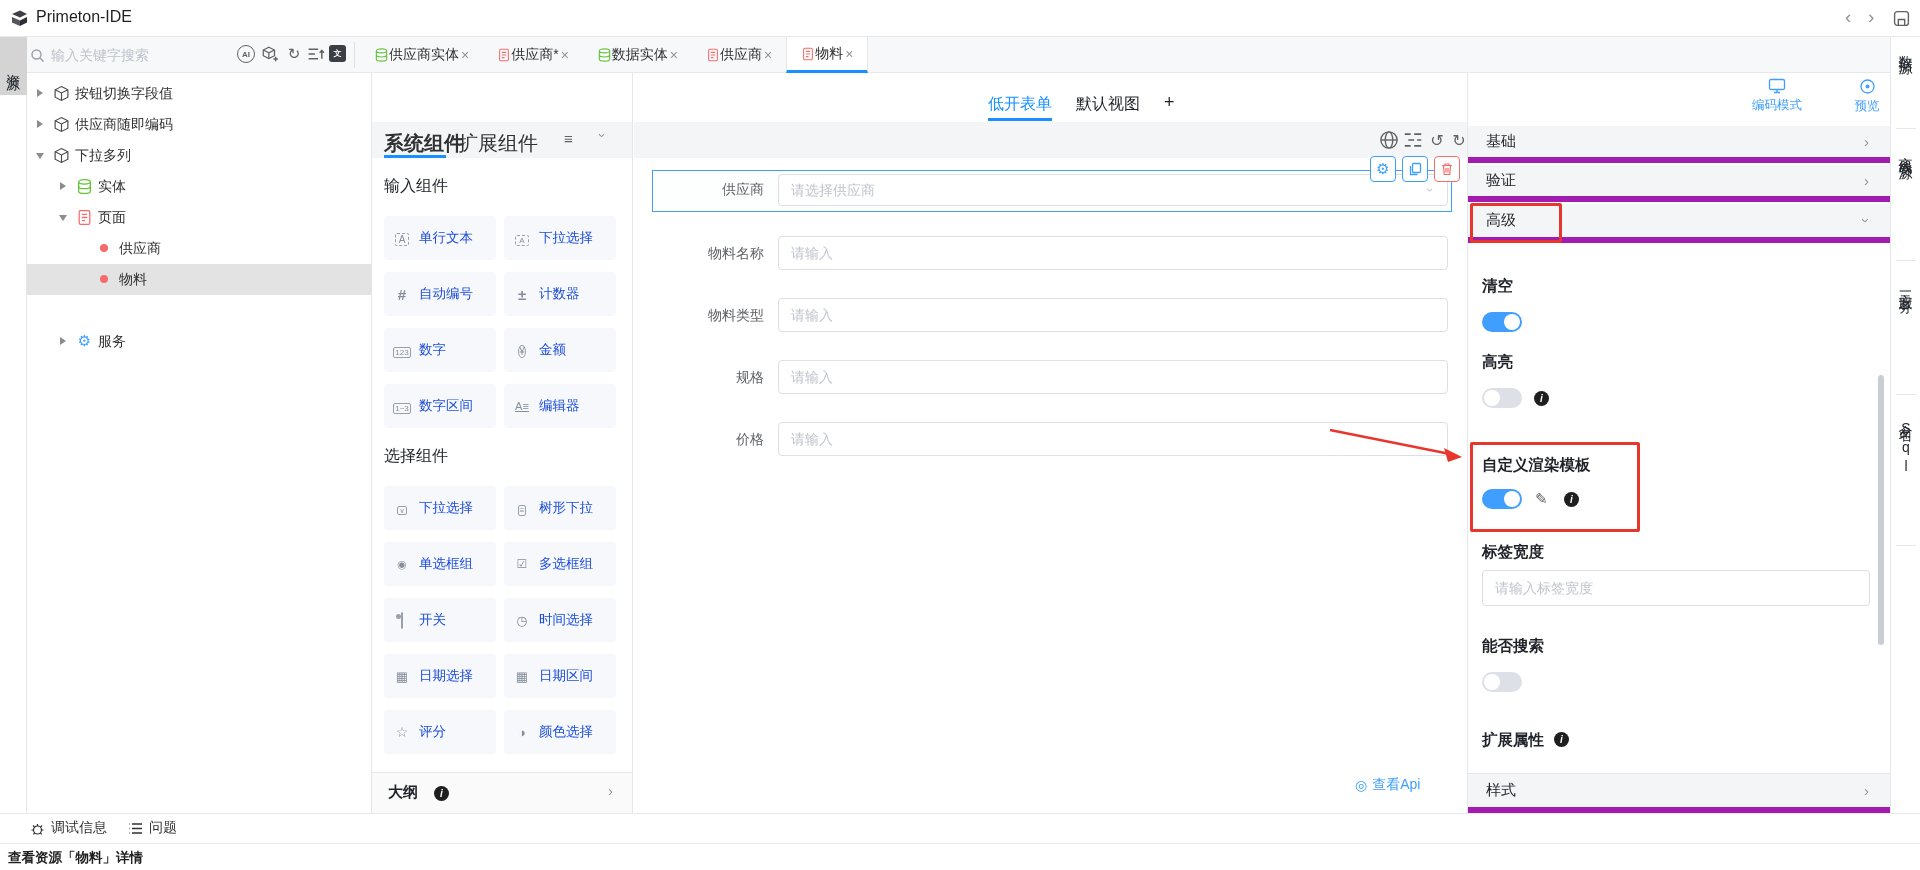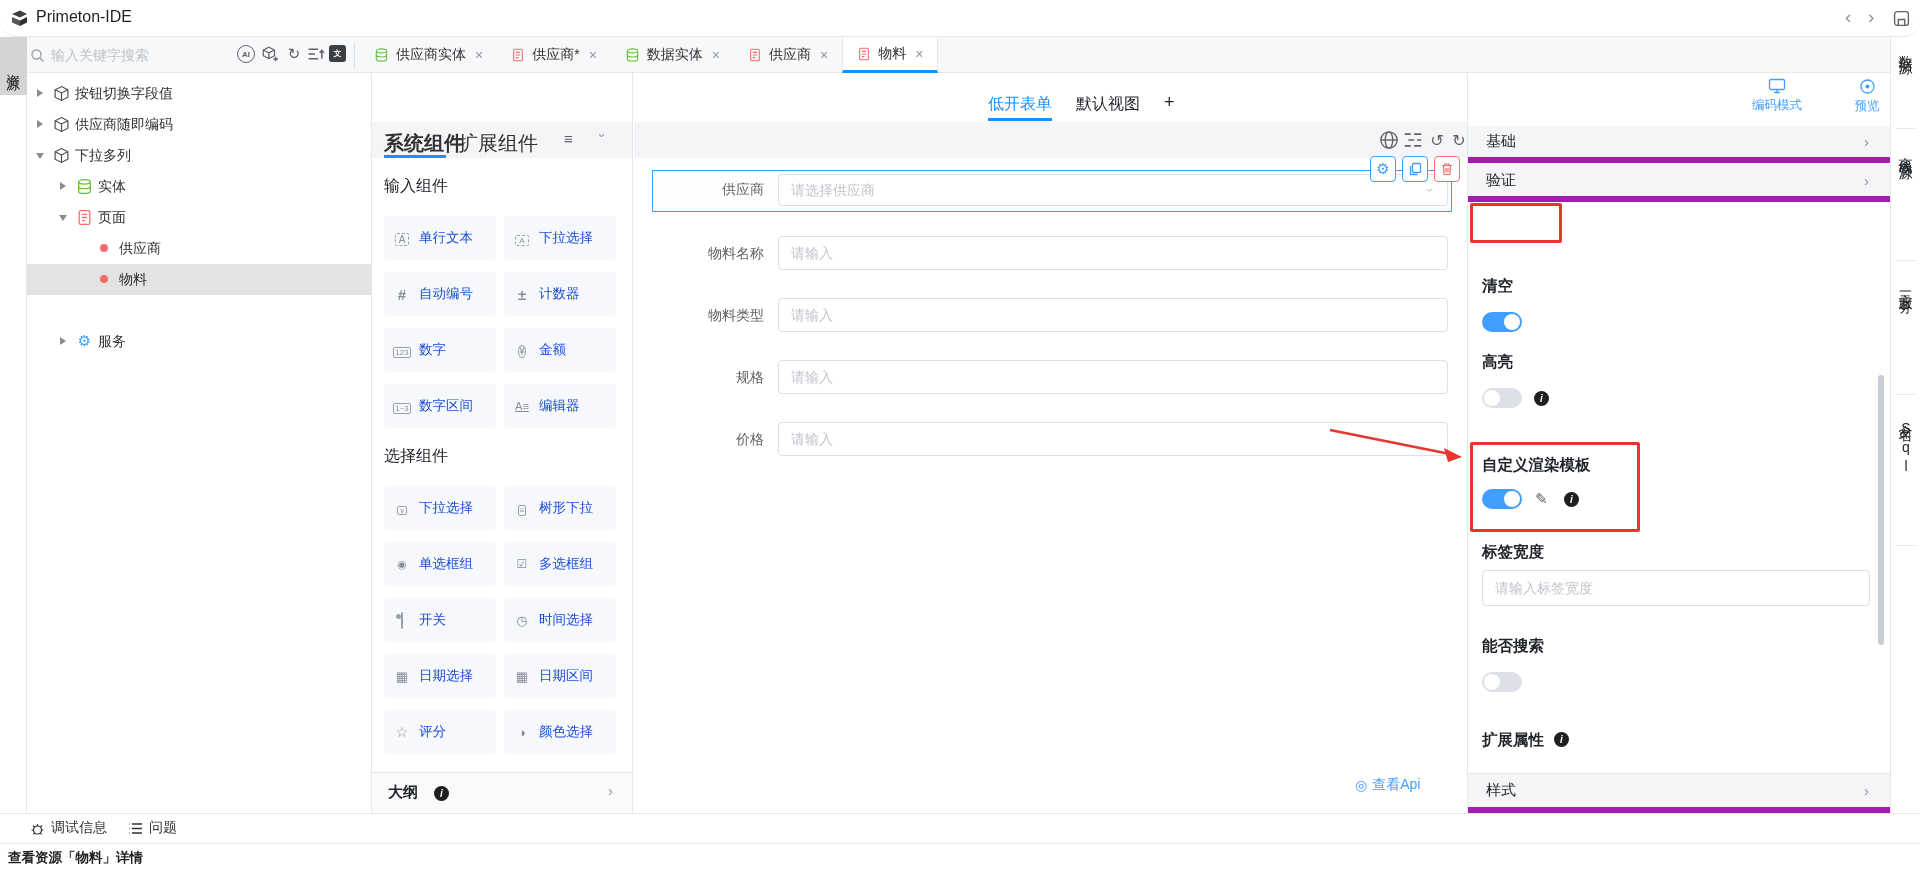--- a/index.html
+++ b/index.html
@@ -2,37 +2,37 @@
 <html><head>
 <meta charset="utf-8">
 <style>
   * { margin:0; padding:0; box-sizing:border-box; }
   html,body { background:#fff; }
   body { font-family:"Liberation Sans","DejaVu Sans",sans-serif; color:#1f2329; }
   .app { position:relative; width:1920px; height:870px; background:#fff; overflow:hidden; }
   .abs { position:absolute; }
 
   
-  .titlebar { position:absolute; left:0; top:0; width:1920px; height:37px; background:#fff; border-bottom:1px solid #e8e8e8;border-radius:17px; }
+  .titlebar { position:absolute; left:0; top:0; width:1920px; height:37px; background:#fff; border-bottom:1px solid #e8e8e8; }
   .app-title { position:absolute; left:36px; top:8px; font-size:16px; font-weight:500; color:#1f1f1f; }
   .nav-arrow { position:absolute; top:6px; font-size:19px; color:#909399; cursor:pointer; }
 
   
   .toprow { position:absolute; left:0; top:37px; width:1920px; height:36px; background:#f7f8fa; border-bottom:1px solid #e8e8e8; }
   .search-wrap { position:absolute; left:30px; top:44px; width:200px; height:22px; display:flex; align-items:center; gap:6px; }
   .search-input { border:none; outline:none; background:transparent; font-size:14px; color:#333; width:160px; font-family:inherit; }
   .search-input::placeholder { color:#bdc3cb; }
   .tool-ic { position:absolute; top:45px; width:18px; height:18px; display:flex; align-items:center; justify-content:center; color:#606266; font-size:15px; cursor:pointer; }
   .ai-ic { border:1.2px solid #606266; border-radius:50%; font-size:8px; font-weight:700; }
   .dark-ic { background:#3b3f45; border-radius:3px; color:#fff; font-size:8px; font-weight:700; }
   .vdiv { position:absolute; left:332px; top:42px; width:1px; height:26px; background:#dcdfe6; }
 
   
   .doc-tabs { position:absolute; left:360px; top:37px; height:36px; display:flex; }
-  .dtab { display:flex; align-items:center; gap:7px; padding:0 14px; font-size:14px; color:#303133; cursor:pointer; height:36px; }
+  .dtab { display:flex; align-items:center; padding:0 14px; font-size:14px; color:#303133; cursor:pointer; height:36px; }
   .dtab.active { background:#fff; border-left:1px solid #e8e8e8; border-right:1px solid #e8e8e8; border-bottom:3px solid #1890ff; }
   .dtab .close { color:#909399; font-size:14px; margin-left:2px; }
 
   
   .left-strip { position:absolute; left:0; top:37px; width:27px; height:776px; background:#fff; border-right:1px solid #e4e7ed; }
   .res-tab { position:absolute; left:0; top:0; width:27px; height:58px; background:#d4d4d4; display:flex; align-items:center; justify-content:center; cursor:pointer; }
   .vtext { writing-mode:vertical-rl; text-orientation:upright; font-size:14px; letter-spacing:3px; color:#1f2329; }
 
   
   .tree-panel { position:absolute; left:27px; top:73px; width:345px; height:740px; background:#fff; border-right:1px solid #e4e7ed; }
@@ -416,20 +416,24 @@
 
   <div class="inspector">
     <div class="acc" style="top:53px;height:37px">
       <span class="alabel">基础</span>
       <span class="achev">›</span>
     </div>
     <div class="acc" style="top:92px;height:37px">
       <span class="alabel">验证</span>
       <span class="achev">›</span>
     </div>
+    <div class="acc" style="top:131px;height:39px">
+      <span class="alabel">高级</span>
+      <span class="achev" style="transform:rotate(90deg)">›</span>
+    </div>
 
     <span class="prop-label" style="top:203px">清空</span>
     <div class="toggle on" style="left:14px;top:239px">
         <span class="knob"></span>
       </div>
 
     <span class="prop-label" style="top:279px">高亮</span>
     <div class="toggle off" style="left:14px;top:315px">
         <span class="knob"></span>
       </div>

